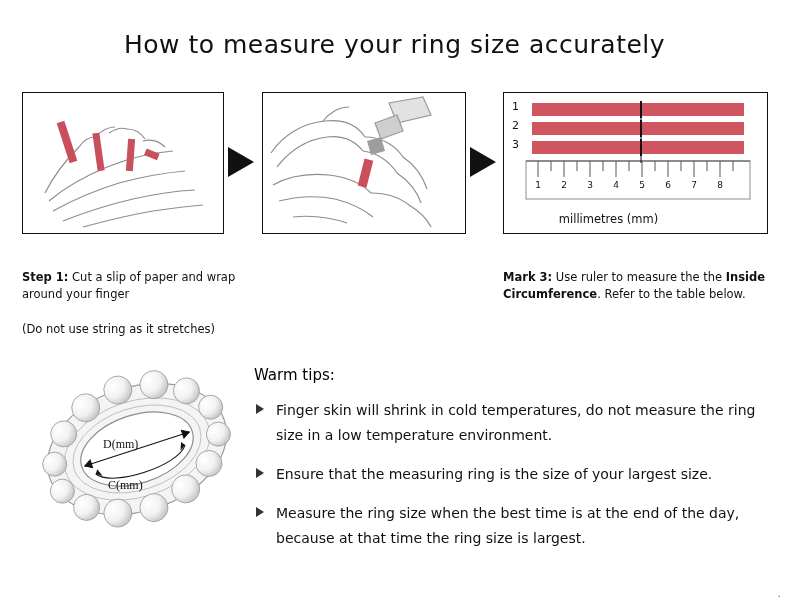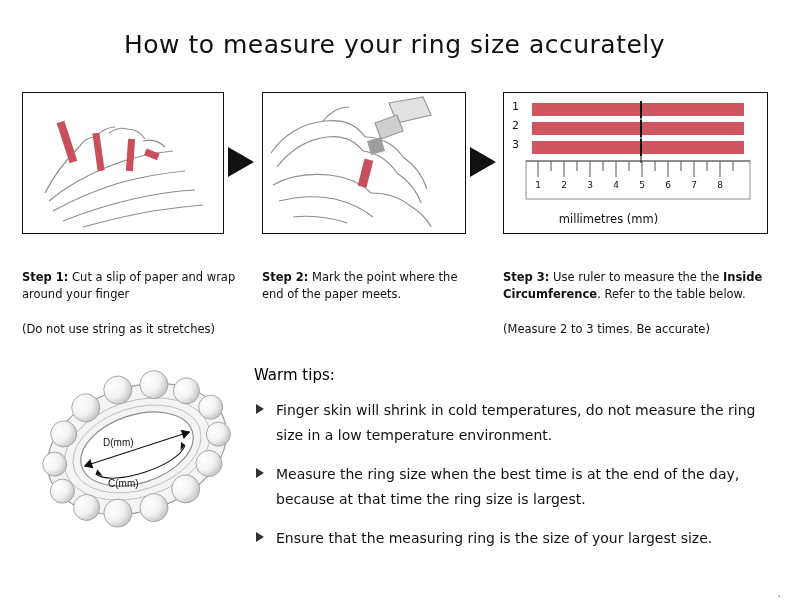--- a/index.html
+++ b/index.html
@@ -112,23 +112,23 @@
   
   #ring {
     position: absolute;
     left: 30px;
     top: 352px;
     width: 215px;
     height: 195px;
   }
   .ring-label {
     position: absolute;
-    font-size: 10px;
-    color: #111;
-    font-family: Liberation Sans, sans-serif;
+    font-size: 12px;
+    color: #111;
+    font-family: Liberation Serif, serif;
   }
   #dlabel { left: 103px; top: 437px; }
   #clabel { left: 108px; top: 478px; text-align: right; }
 
   
   .mm-label {
     position: absolute;
     left: 503px;
     top: 212px;
     width: 211px;
@@ -255,28 +255,24 @@
   <div class="strip-num" style="left:512px; top:100px;">1</div>
   <div class="strip-num" style="left:512px; top:119px;">2</div>
   <div class="strip-num" style="left:512px; top:138px;">3</div>
   <div class="mm-label">millimetres (mm)</div>
 
   <div class="caption" id="cap1">
     <b>Step 1:</b><span> Cut a slip of paper and wrap around your finger</span>
   </div>
   <div class="note" id="note1">(Do not use string as it stretches)</div>
 
-  <div class="caption" id="cap2">
-    <b>Step 2:</b><span> Mark the point where the end of the paper meets.</span>
-  </div>
 
   <div class="caption" id="cap3">
-    <b>Step 3:</b><span> Use ruler to measure the the </span><b>Inside Circumference</b><span>. Refer to the table below.</span>
-  </div>
-  <div class="note" id="note3">(Measure 2 to 3 times. Be accurate)</div>
+    <b>Mark 3:</b><span> Use ruler to measure the the </span><b>Inside Circumference</b><span>. Refer to the table below.</span>
+  </div>
 
   <div id="ring">
     <svg width="215" height="195" viewBox="0 0 215 195">
       <defs>
         <radialGradient id="gem" cx="35%" cy="30%" r="70%">
           <stop offset="0%" stop-color="#ffffff"></stop>
           <stop offset="60%" stop-color="#f2f2f2"></stop>
           <stop offset="100%" stop-color="#c9c9c9"></stop>
         </radialGradient>
       </defs>
@@ -326,22 +322,22 @@
   <div class="ring-label" id="clabel">C(mm)</div>
 
   <div class="tips-title">Warm tips:</div>
   <div class="tips">
     <div class="tip">
       <span class="bullet"></span>
       <span>Finger skin will shrink in cold temperatures, do not measure the ring size in a low temperature environment.</span>
     </div>
     <div class="tip">
       <span class="bullet"></span>
-      <span>Measure the ring size when the best time is at the end of the day, because at that time the ring size is largest.</span>
+      <span>Ensure that the measuring ring is the size of your largest size.</span>
     </div>
     <div class="tip">
       <span class="bullet"></span>
-      <span>Ensure that the measuring ring is the size of your largest size.</span>
+      <span>Measure the ring size when the best time is at the end of the day, because at that time the ring size is largest.</span>
     </div>
   </div>
 
   <div class="corner-dot">.</div>
 </div>
 
 </body></html>

